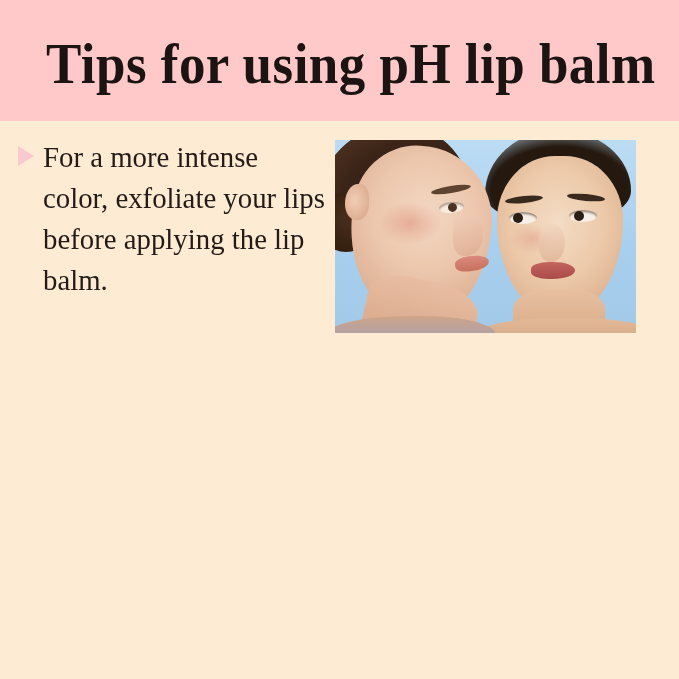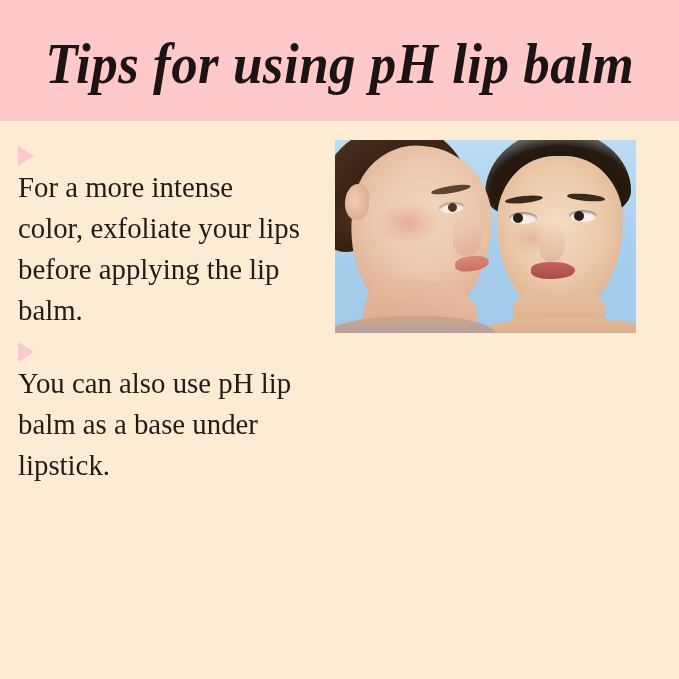--- a/index.html
+++ b/index.html
@@ -25,22 +25,21 @@
   
   .header-band {
     position: absolute;
     left: 0;
     top: 0;
     width: 679px;
     height: 121px;
     background: #ffc9c9;
     display: flex;
     align-items: center;
-    justify-content: center;
-    font-style: italic;
+    justify-content: flex-end;
   }
 
   .poster-title {
     font-family: "Liberation Serif", "DejaVu Serif", serif;
     font-size: 57px;
     line-height: 1;
     color: #1b1412;
     letter-spacing: 0.5px;
     transform: scaleX(0.93);
     transform-origin: center;
@@ -55,21 +54,20 @@
     left: 0;
     top: 121px;
     width: 679px;
     height: 558px;
   }
 
   .bullet {
     position: absolute;
     display: flex;
     align-items: flex-start;
-    flex-direction: column;
   }
 
   .bullet-marker {
     flex: 0 0 auto;
     width: 0;
     height: 0;
     border-style: solid;
     border-width: 10px 0 10px 16px;
     border-color: transparent transparent transparent #f9c9cf;
     margin-top: 10px;
@@ -377,24 +375,20 @@
     <h1 class="poster-title">Tips for using pH lip balm</h1>
   </div>
 
   <div class="body-area">
 
     <div class="bullet bullet-narrow" id="bullet-1">
       <span class="bullet-marker"></span>
       <span class="bullet-text">For a more intense color, exfoliate your lips before applying the lip balm.</span>
     </div>
 
-    <div class="bullet bullet-narrow" id="bullet-2">
-      <span class="bullet-marker"></span>
-      <span class="bullet-text">You can also use pH lip balm as a base under lipstick.</span>
-    </div>
 
   </div>
 
   <div class="photo-frame">
     <div class="photo-inner">
 
       <div class="w2-hair"></div>
       <div class="w2-face"></div>
       <div class="w2-cheek"></div>
       <div class="w2-brow-l"></div>

